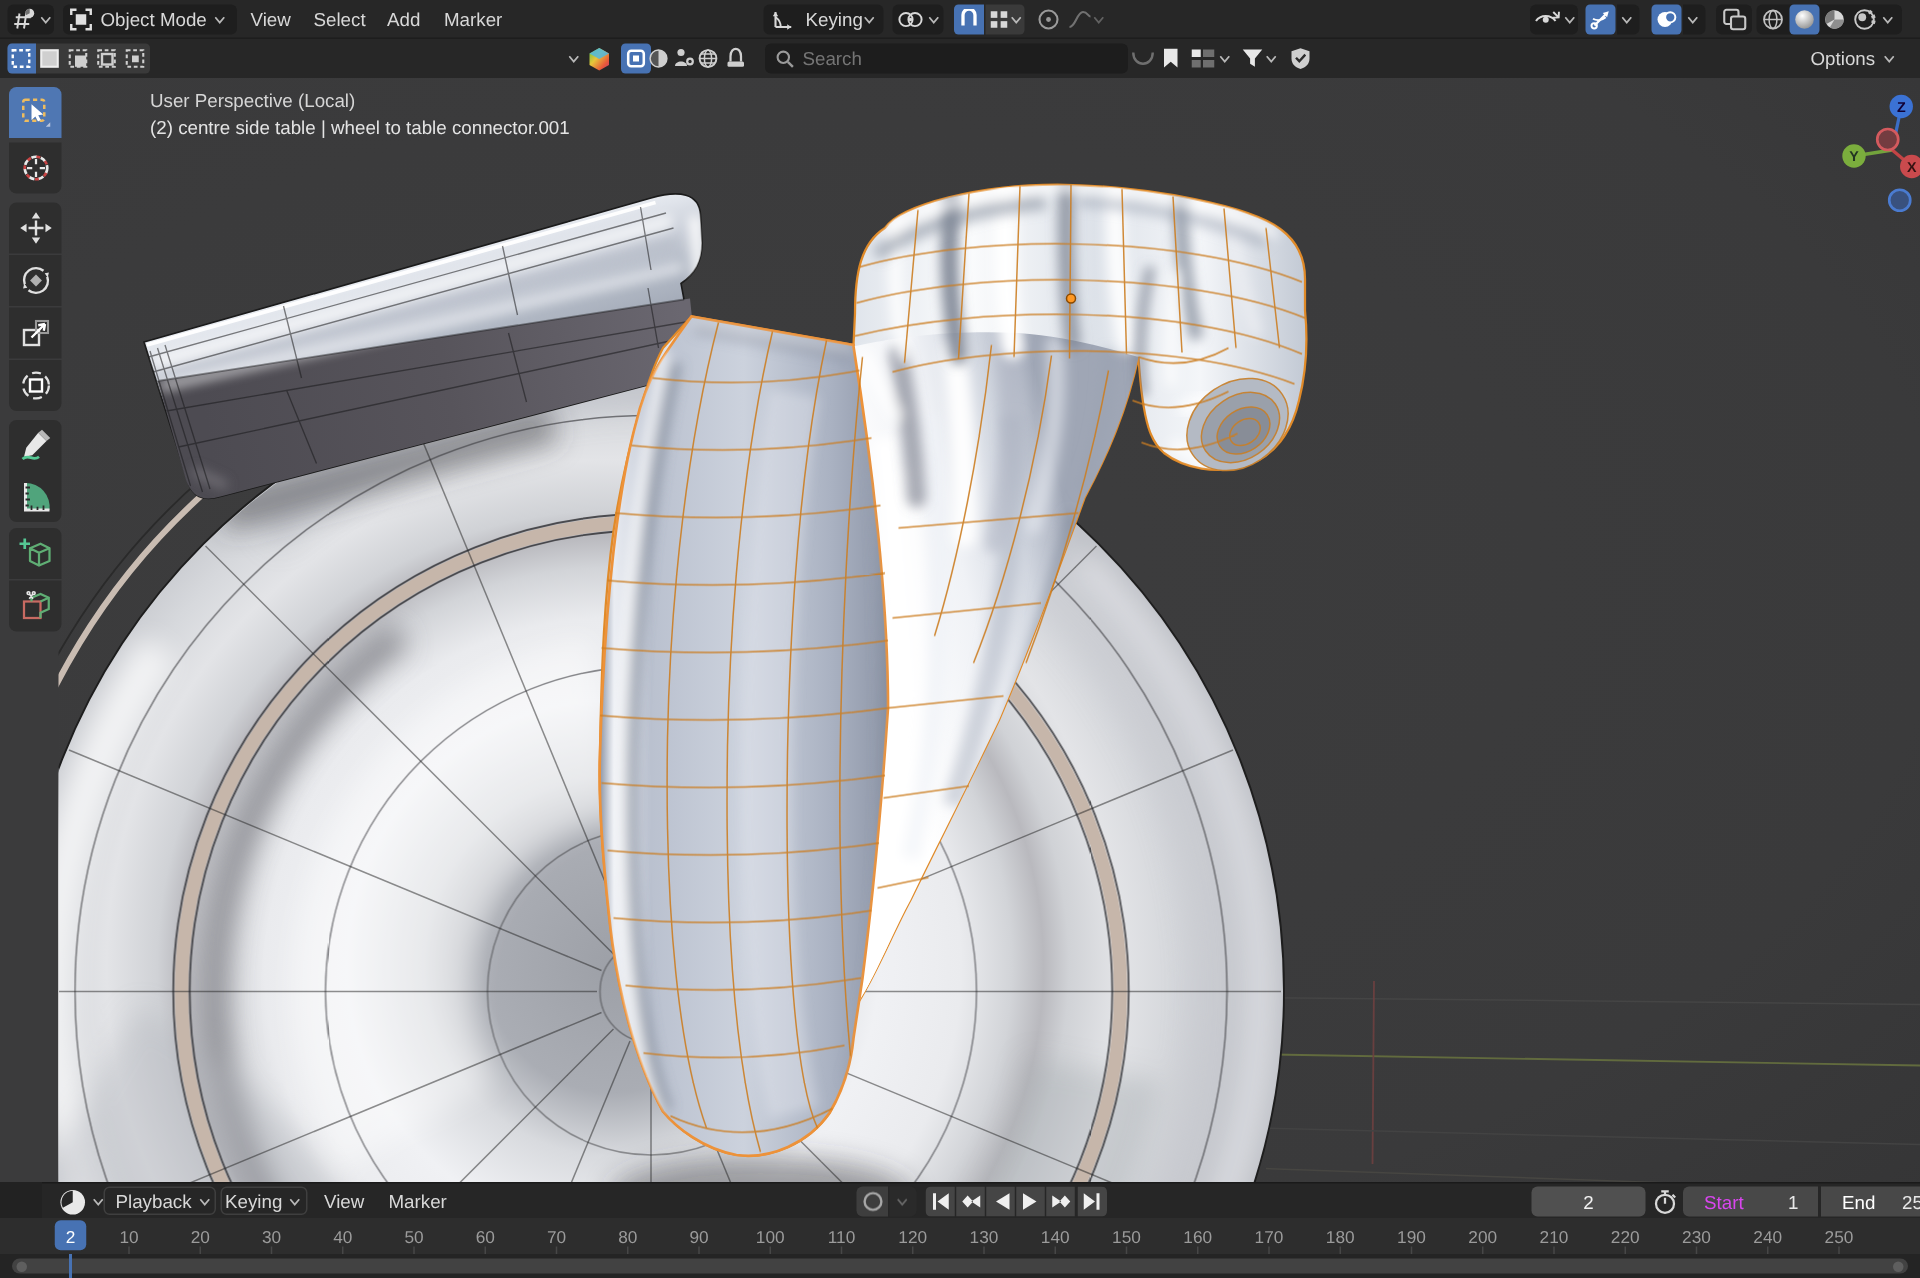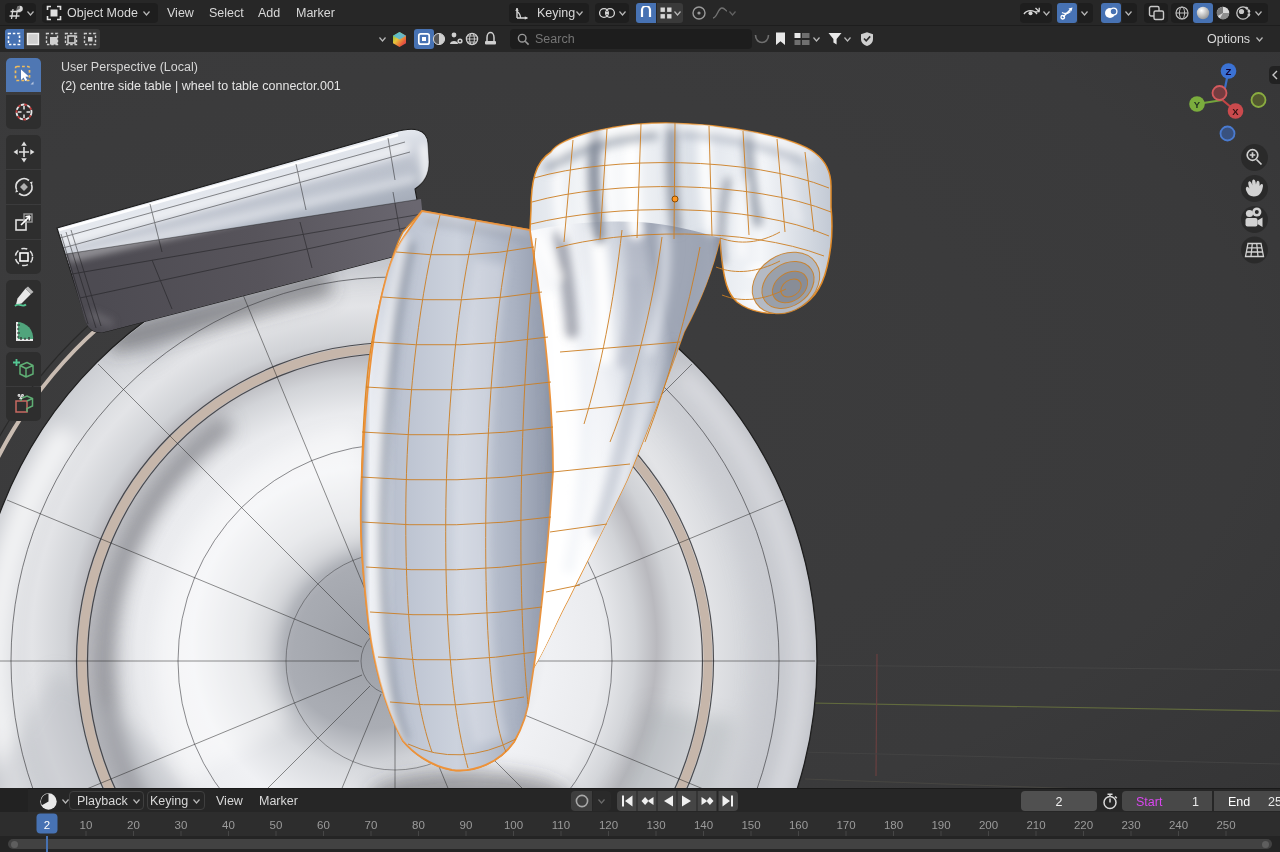--- a/index.html
+++ b/index.html
@@ -2,21 +2,21 @@
 <html><head>
 <meta charset="utf-8">
 <style>
   * { margin:0; padding:0; box-sizing:border-box; }
   html,body { width:1280px; height:852px; overflow:hidden; background:#222; }
   body { font-family:"Liberation Sans", sans-serif; font-size:12px; color:#d4d4d4; }
   .abs { position:absolute; }
   #app { position:relative; width:1280px; height:852px; }
   #topbar { position:absolute; left:0; top:0; width:1280px; height:26px; background:#272727; border-bottom:1px solid #1d1d1d;text-align:center; }
   #toolhdr { position:absolute; left:0; top:26px; width:1280px; height:26px; background:#272727; }
-  #viewport { position:absolute; left:0; top:52px; width:1280px; height:736px; background:#3b3b3c; overflow:hidden; }
+  #viewport { position:absolute; left:0; top:52px; width:1280px; height:736px; background:#3b3b3c; overflow:hidden;padding-left:39px; }
   #tlhdr { position:absolute; left:0; top:788px; width:1280px; height:24px; background:#262626; border-top:1px solid #1a1a1a;margin-left:28px; }
   #ruler { position:absolute; left:0; top:812px; width:1280px; height:24px; background:#2d2d2d; }
   #scroll { position:absolute; left:0; top:836px; width:1280px; height:16px; background:#242424; }
   .mtxt { position:absolute; top:0; height:26px; line-height:26px; color:#d8d8d8; font-size:12.5px; }
   .chev { position:absolute; top:11px; width:7px; height:5px; }
   svg { display:block; }
   .tb { position:absolute; left:0; width:35px; height:34px; background:#2e2e2e; display:flex; align-items:center; justify-content:center; }
   .tb.on { background:#4f77b3; }
 </style>
 </head>

